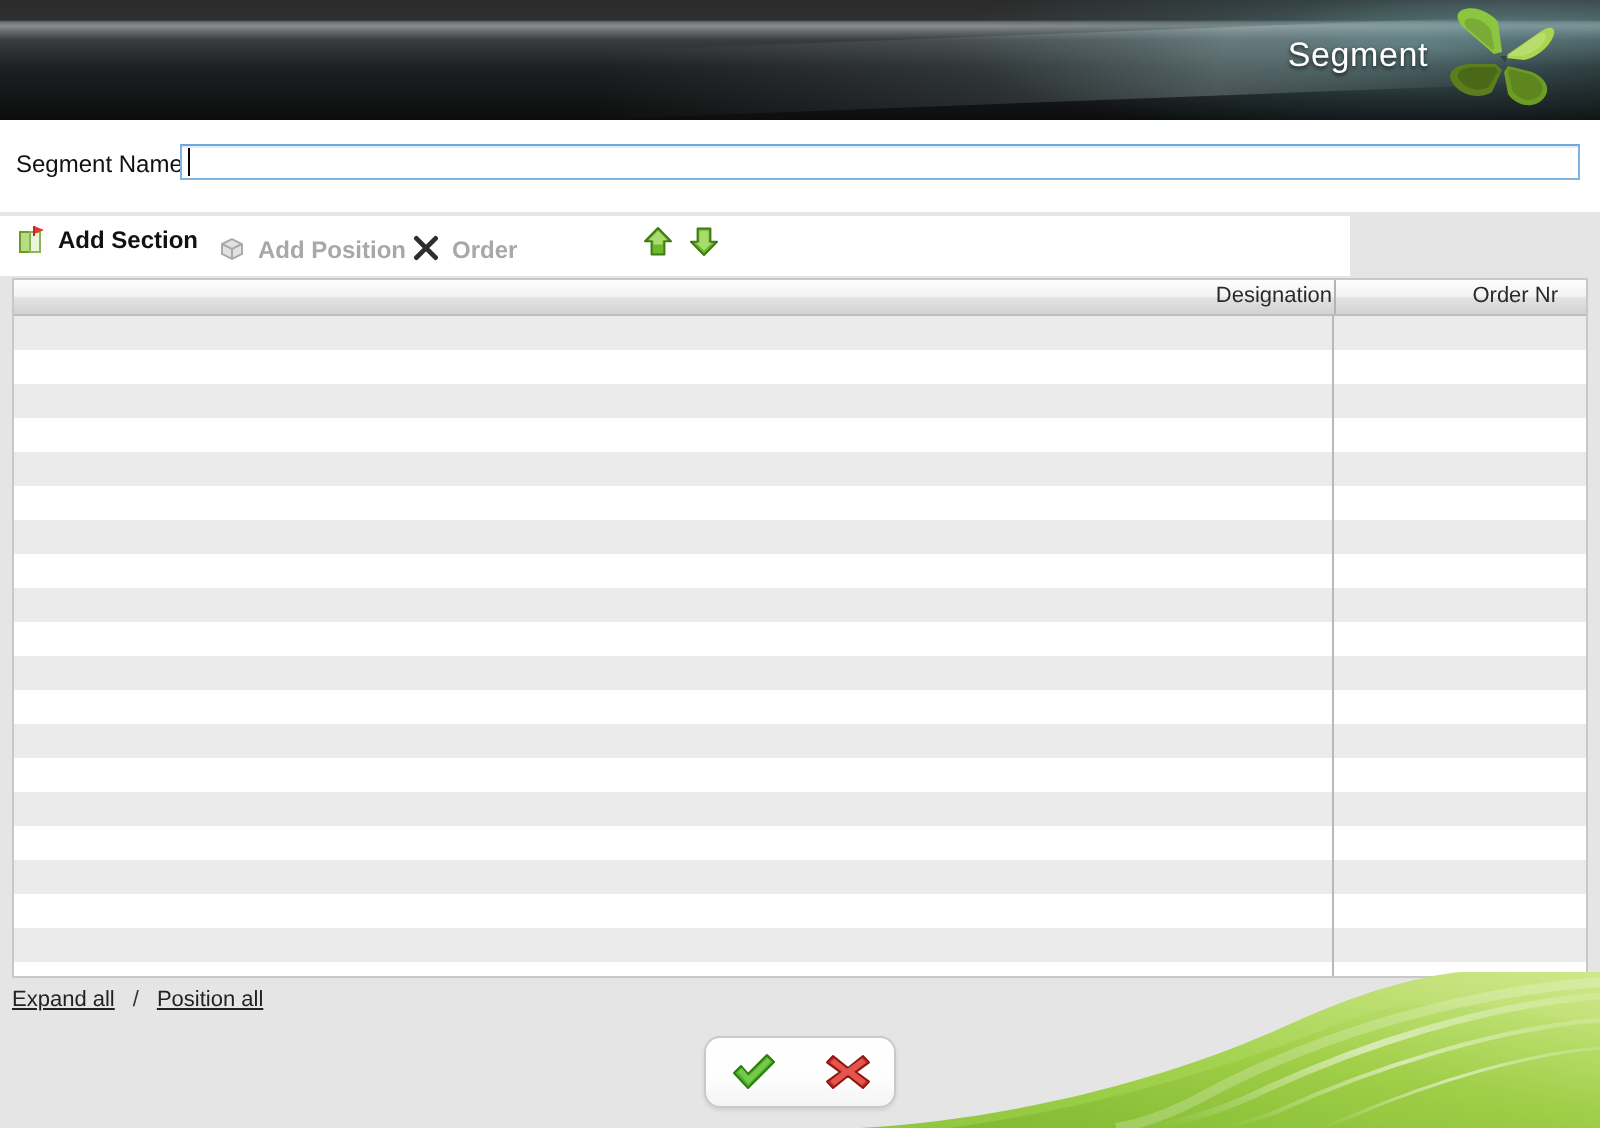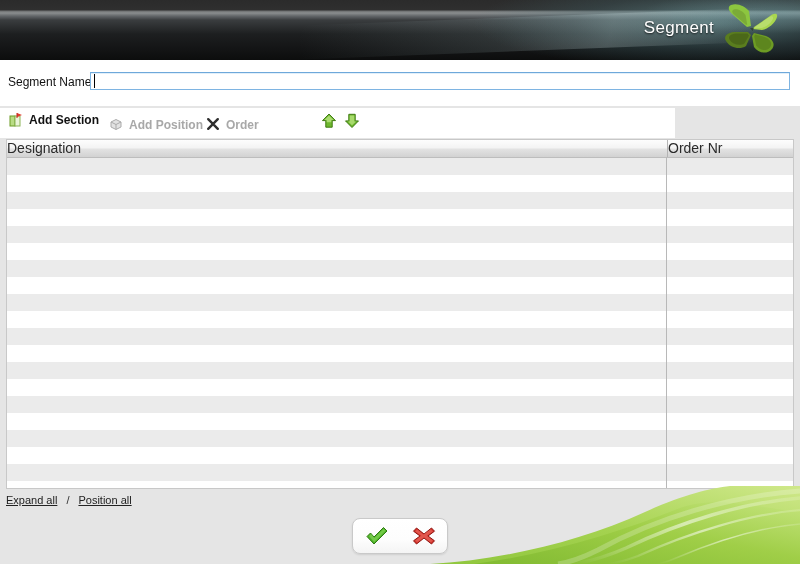--- a/index.html
+++ b/index.html
@@ -129,22 +129,22 @@
   }
   #thead {
     position: relative;
     height: 17px;
     background: linear-gradient(to bottom, #fdfdfd 0%, #f3f3f3 48%, #e3e3e3 52%, #d2d2d2 100%);
     border-bottom: 1px solid #bdbdbd;
   }
   .th {
     position: absolute; top: 0;
     height: 17px; line-height: 17px;
-    font-size: 14px; color: #2a2a2a;
-    text-align: left;
+    font-size: 11px; color: #2a2a2a;
+    text-align: right;
     white-space: nowrap;
   }
   #th-designation { left: 0; width: 659px; }
   #th-ordernr { left: 660px; width: 112px; border-left: 1px solid #b4b4b4; box-sizing: border-box; }
   #tbody { position: relative; height: 331px; }
   .trow {
     position: relative;
     height: 17px;
     box-sizing: border-box;
   }

